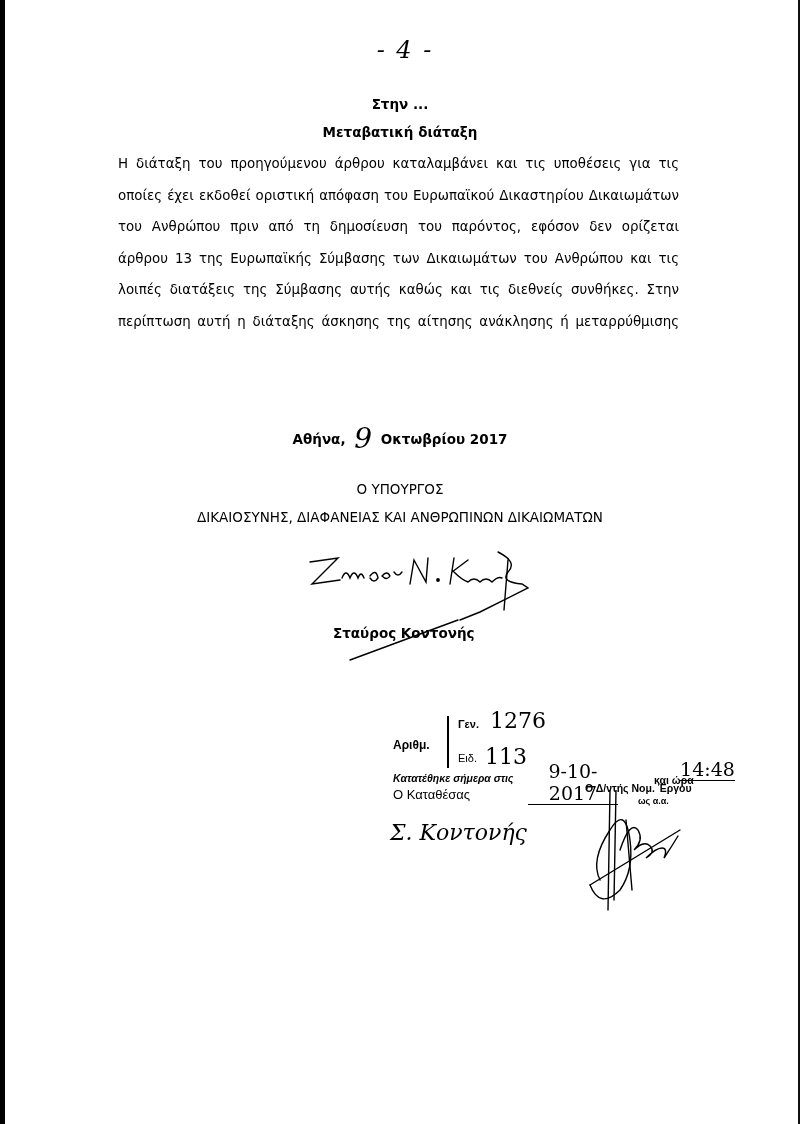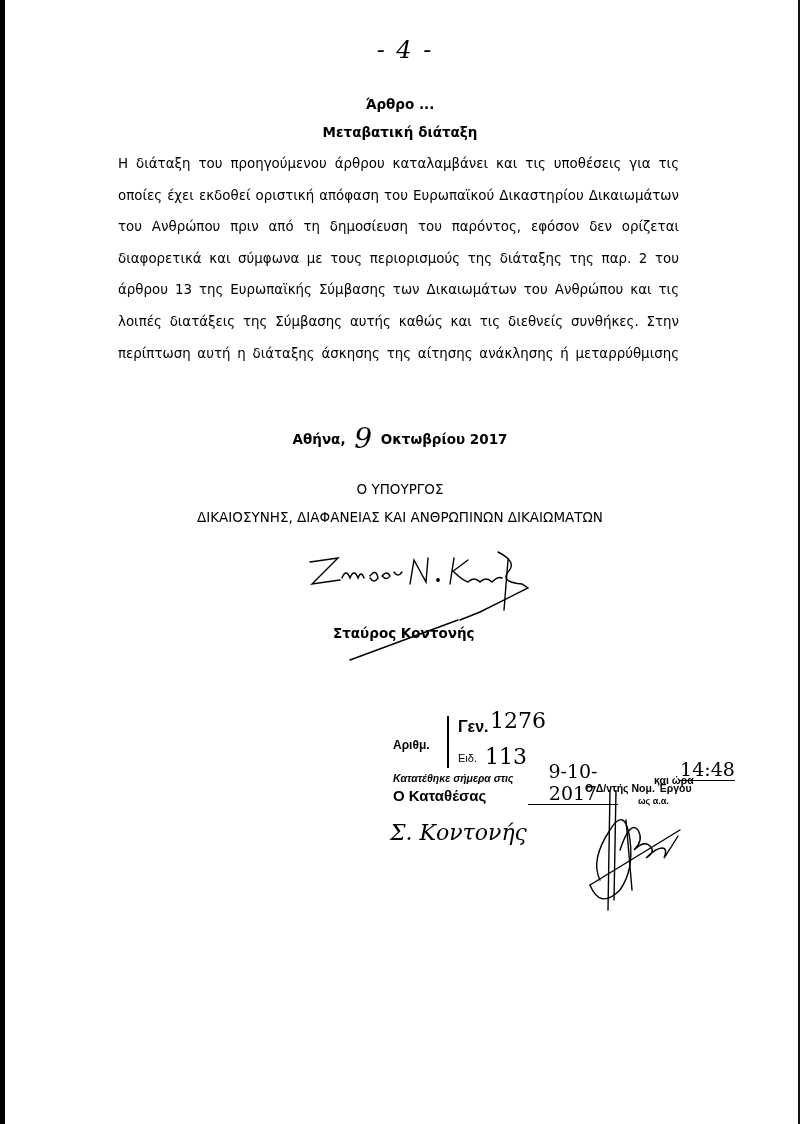--- a/index.html
+++ b/index.html
@@ -30,52 +30,51 @@
   .date-line .hand-day {
     display: inline-block; font-family: "DejaVu Serif", serif; font-style: italic; font-weight: normal;
     font-size: 28px; transform: translateY(4px); margin: 0 4px;
   }
   .minister-title { position: absolute; left: 0; width: 800px; text-align: center; font-weight: normal; font-size: 13.5px; }
   .signature-svg { position: absolute; left: 290px; top: 550px; }
   .signatory-name { position: absolute; left: 333px; top: 625px; font-weight: bold; font-size: 13.5px; }
   .stamp { position: absolute; left: 380px; top: 710px; width: 340px; height: 110px; font-family: "Liberation Sans", sans-serif; }
   .stamp .arith { position: absolute; left: 13px; top: 28px; font-size: 12px; font-weight: bold; }
   .stamp .bar { position: absolute; left: 67px; top: 6px; width: 2px; height: 52px; background: #000; }
-  .stamp .gen { position: absolute; left: 78px; top: 8px; font-size: 16px; font-weight: bold; }
+  .stamp .gen { position: absolute; left: 78px; top: 8px; font-size: 11px; font-weight: bold; }
   .stamp .gen-num { position: absolute; left: 110px; top: -2px; font-family: "DejaVu Serif", serif; font-size: 22px; }
   .stamp .eid { position: absolute; left: 78px; top: 42px; font-size: 11px; }
   .stamp .eid-num { position: absolute; left: 105px; top: 34px; font-family: "DejaVu Serif", serif; font-size: 22px; }
   .stamp .filed { position: absolute; left: 13px; top: 62px; font-size: 10.5px; font-weight: bold; font-style: italic; white-space: nowrap; }
   .stamp .filed-date { position: absolute; left: 148px; top: 50px; width: 90px; border-bottom: 1.5px solid #000;
     font-family: "DejaVu Serif", serif; font-size: 19px; text-align: center; }
   .stamp .hour-label { position: absolute; left: 240px; top: 64px; font-size: 10.5px; font-weight: bold; margin-left: 34px; }
   .stamp .hour-val { position: absolute; left: 272px; top: 48px; width: 55px; border-bottom: 1.5px solid #000;
     font-family: "DejaVu Serif", serif; font-size: 19px; text-align: center; margin-left: 28px; }
-  .stamp .depositor { position: absolute; left: 13px; top: 77px; font-size: 15px; font-weight: bold; }
+  .stamp .depositor { position: absolute; left: 13px; top: 77px; font-size: 13px; font-weight: normal; }
   .stamp .director { position: absolute; left: 205px; top: 72px; font-size: 10.5px; font-weight: bold; white-space: nowrap; }
   .stamp .aa { position: absolute; left: 258px; top: 86px; font-size: 9px; font-weight: bold; }
   .depositor-sig { position: absolute; left: 390px; top: 820px; font-family: "DejaVu Serif", serif; font-style: italic; font-size: 22px; }
   .director-sig { position: absolute; left: 580px; top: 790px; }
 </style>
 </head>
 <body>
 
 <div class="scan-edge-left"></div>
 <div class="scan-edge-right"></div>
 
 <div class="page-number">- 4 -</div>
 
-<div class="article-heading" style="top:96px;">Άρθρο ...</div>
+<div class="article-heading" style="top:96px;">Στην ...</div>
 <div class="article-heading" style="top:124px;">Μεταβατική διάταξη</div>
 
 <div class="body-text">
   <span class="line">Η διάταξη του προηγούμενου άρθρου καταλαμβάνει και τις υποθέσεις για τις</span>
   <span class="line">οποίες έχει εκδοθεί οριστική απόφαση του Ευρωπαϊκού Δικαστηρίου Δικαιωμάτων</span>
   <span class="line">του Ανθρώπου πριν από τη δημοσίευση του παρόντος, εφόσον δεν ορίζεται</span>
-  <span class="line">διαφορετικά και σύμφωνα με τους περιορισμούς της διάταξης της παρ. 2 του</span>
   <span class="line">άρθρου 13 της Ευρωπαϊκής Σύμβασης των Δικαιωμάτων του Ανθρώπου και τις</span>
   <span class="line">λοιπές διατάξεις της Σύμβασης αυτής καθώς και τις διεθνείς συνθήκες. Στην</span>
   <span class="line">περίπτωση αυτή η διάταξης άσκησης της αίτησης ανάκλησης ή μεταρρύθμισης</span>
 </div>
 
 <div class="date-line">
   <span>Αθήνα,</span>
   <span class="hand-day">9</span>
   <span>Οκτωβρίου 2017</span>
 </div>

